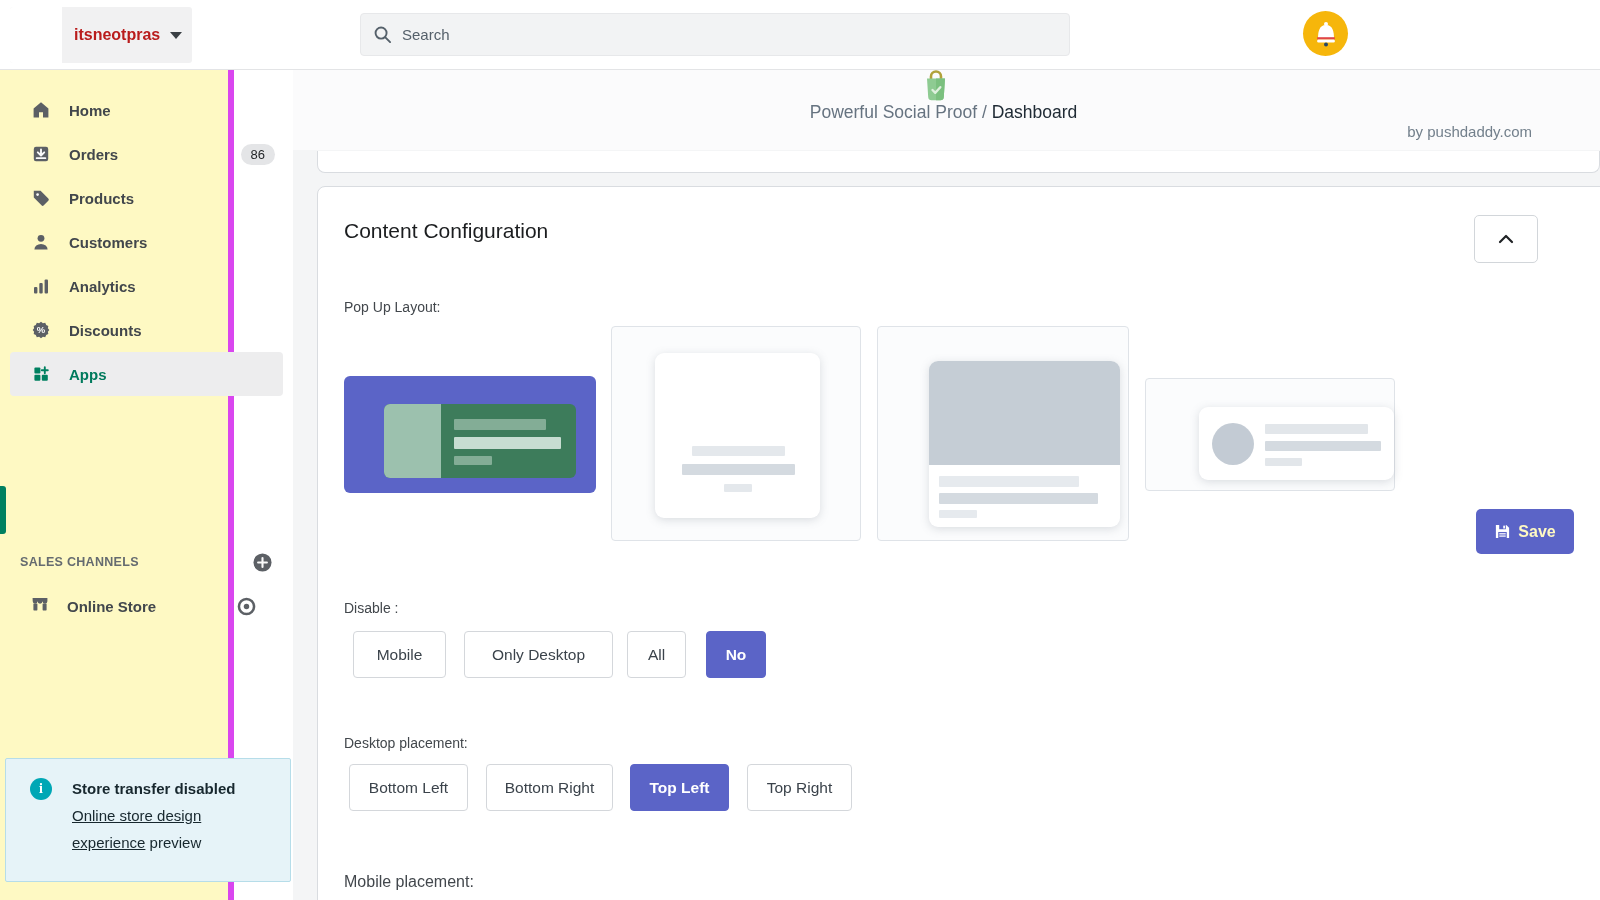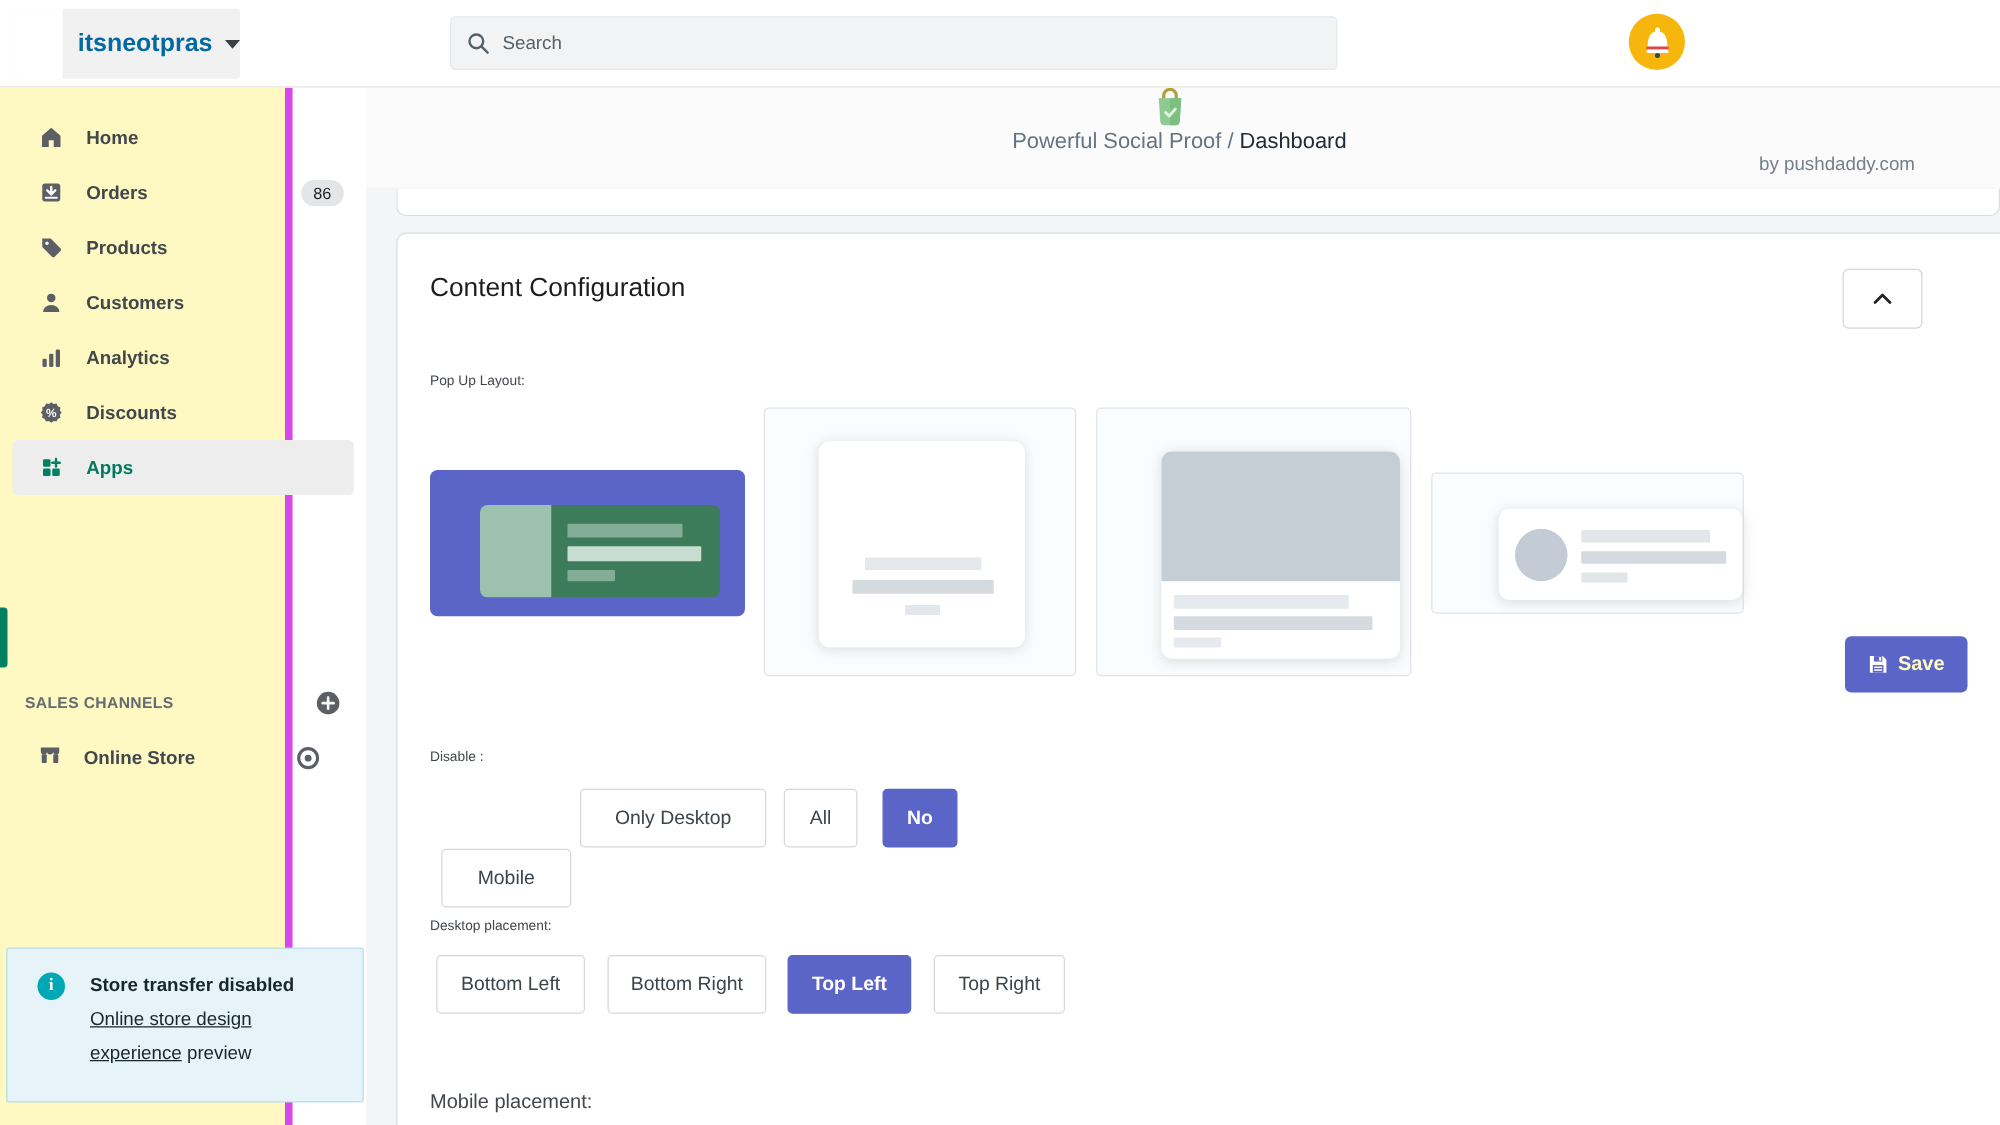--- a/index.html
+++ b/index.html
@@ -6,21 +6,21 @@
   html,body { width:1600px; height:900px; overflow:hidden; background:#fff;
               font-family:"Liberation Sans", sans-serif; color:#202223; }
 
   
   .topbar { position:absolute; left:0; top:0; width:1600px; height:70px;
             background:#fff; border-bottom:1px solid #e3e4e6; z-index:30; }
   .store-chip { position:absolute; left:10px; top:7px; width:182px; height:56px;
                 background:#f1f1f2; border-radius:3px; display:flex; align-items:center;
                 cursor:pointer; }
   .store-avatar { width:52px; height:56px; background:#ffffff; border-radius:3px 0 0 3px; }
-  .store-name { font-size:20px; font-weight:700; color:#0369a1; margin-left:12px; }
+  .store-name { font-size:16px; font-weight:700; color:#b91c1c; margin-left:12px; }
   .caret-down { width:0; height:0; border-left:6px solid transparent; border-right:6px solid transparent;
                 border-top:7px solid #3a3f44; margin-left:10px; }
   .searchbar { position:absolute; left:360px; top:13px; width:710px; height:43px;
                background:#f2f3f4; border:1px solid #e7e8ea; border-radius:4px;
                display:flex; align-items:center; padding:0 12px; }
   .searchbar svg { flex:0 0 auto; }
   .searchbar input { border:none; outline:none; background:transparent; font-size:15px;
                      color:#3c4248; margin-left:10px; width:600px;
                      font-family:"Liberation Sans", sans-serif; }
   .searchbar input::placeholder { color:#55606a; opacity:1; }
@@ -74,21 +74,21 @@
   .partial-card { position:absolute; left:24px; top:81px; width:1283px; height:22px;
                   background:#fff; border:1px solid #d9dce0; border-top:none;
                   border-radius:0 0 8px 8px; }
   .card { position:absolute; left:24px; top:116px; width:1290px; height:740px;
           background:#fff; border:1px solid #d9dce0; border-radius:8px 0 0 0; }
 
   .section-title { position:absolute; left:26px; top:32px; font-size:21px; font-weight:500; color:#1b1d1f; }
   .collapse-btn { position:absolute; left:1156px; top:28px; width:64px; height:48px;
                   background:#fff; border:1px solid #d2d6da; border-radius:5px;
                   display:flex; align-items:center; justify-content:center; cursor:pointer; }
-  .field-label { position:absolute; font-size:11px; color:#42474c; }
+  .field-label { position:absolute; font-size:14px; color:#42474c; }
 
   
   .thumb-box { position:absolute; background:#fbfcfd; border:1px solid #dfe3e8; border-radius:4px; }
   .thumb1 { left:26px; top:189px; width:252px; height:117px; background:#5b64c7;
             border:none; border-radius:6px; cursor:pointer; }
   .thumb1 .pp { position:absolute; left:40px; top:28px; width:192px; height:74px;
                 border-radius:6px; overflow:hidden; background:#3d7c5b; }
   .thumb1 .pp-img { position:absolute; left:0; top:0; width:57px; height:74px; background:#9cc1ae; }
   .thumb1 .l1 { position:absolute; left:70px; top:15px; width:92px; height:11px; background:#83ad96; border-radius:1px; }
   .thumb1 .l2 { position:absolute; left:70px; top:33px; width:107px; height:12px; background:#c7ddd1; border-radius:1px; }
@@ -352,21 +352,21 @@
         <rect x="5.5" y="2" width="7" height="4.6" fill="#5b64c7"></rect>
         <rect x="9.8" y="2.8" width="1.8" height="3" fill="#ffffff"></rect>
         <rect x="4.5" y="9.5" width="9" height="6.5" fill="#5b64c7"></rect>
         <rect x="5.6" y="10.8" width="6.8" height="1.3" fill="#ffffff"></rect>
         <rect x="5.6" y="13.2" width="6.8" height="1.3" fill="#ffffff"></rect>
       </svg>
       <span>Save</span>
     </button>
 
     <div class="field-label" style="left:26px; top:413px;">Disable :</div>
-    <button class="opt-btn" style="left:35px; top:444px; width:104px;margin-top:48px;">
+    <button class="opt-btn" style="left:35px; top:444px; width:93px;">
         <span>Mobile</span>
       </button>
     <button class="opt-btn" style="left:146px; top:444px; width:149px;">
         <span>Only Desktop</span>
       </button>
     <button class="opt-btn" style="left:309px; top:444px; width:59px;">
         <span>All</span>
       </button>
     <button class="opt-btn selected" style="left:388px; top:444px; width:60px;">
         <span>No</span>

